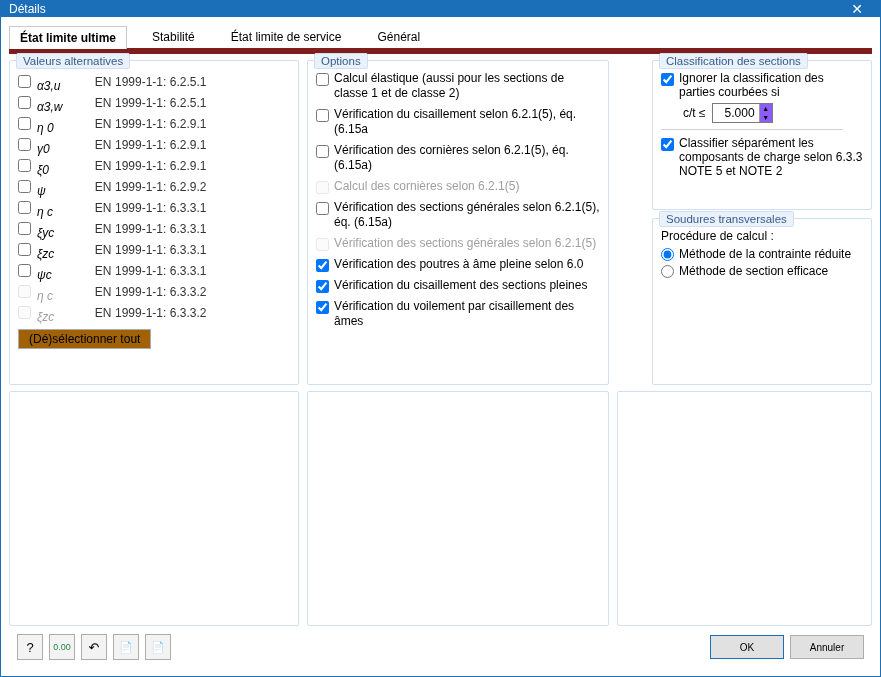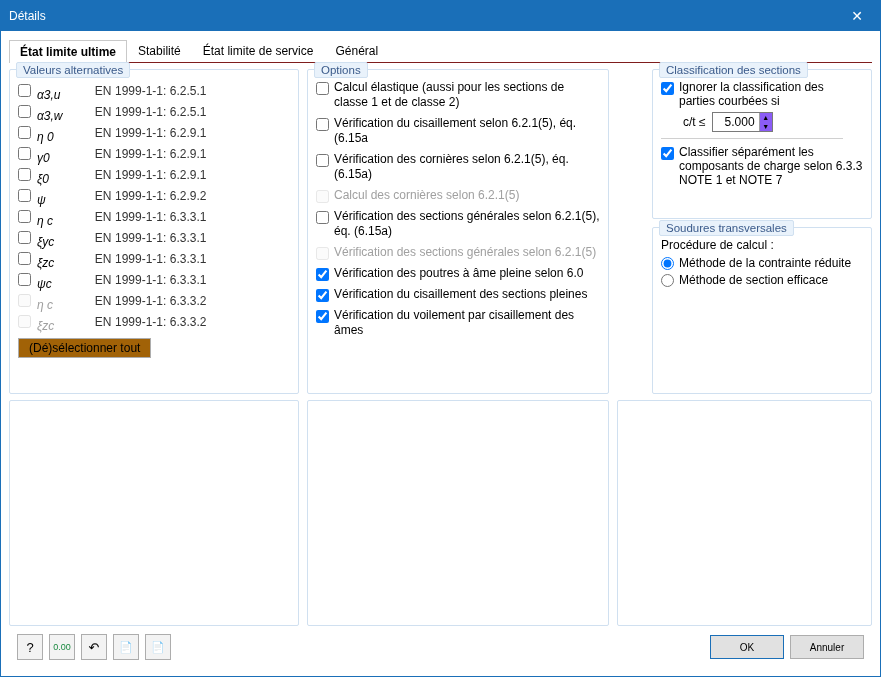--- a/index.html
+++ b/index.html
@@ -1,22 +1,22 @@
 <!DOCTYPE html>
 <html><head>
   <meta charset="utf-8">
   <style>
     * { box-sizing: border-box; margin: 0; padding: 0; }
     body { font-family: "Segoe UI", Tahoma, sans-serif; font-size: 12px; background: #fff; color: #000; }
     .window { width: 881px; height: 677px; display: flex; flex-direction: column; border: 1px solid #1a6fb8; }
-    .titlebar { background: #1a6fb8; color: #fff; height: 30px; display: flex; align-items: center; padding: 0 8px; }
+    .titlebar { background: #1a6fb8; color: #fff; height: 16px; display: flex; align-items: center; padding: 0 8px; }
     .titlebar .title { flex: 1; font-size: 12px; }
     .titlebar .close { width: 30px; text-align: center; cursor: pointer; font-size: 14px; }
     .client { flex: 1; padding: 8px; display: flex; flex-direction: column; }
-    .tabs { display: flex; border-bottom: 1px solid #7f1d1d; }
+    .tabs { display: flex; border-bottom: 6px solid #7f1d1d; gap: 14px; }
     .tab { padding: 4px 10px; border: 1px solid transparent; border-bottom: none; cursor: pointer; }
     .tab.active { border-color: #c9c9c9; background: #fff; font-weight: bold; position: relative; top: 1px; }
     .content { flex: 1; padding-top: 6px; display: flex; flex-direction: column; gap: 6px; }
     .row1 { display: flex; gap: 8px; }
     .row2 { display: flex; gap: 8px; flex: 1; }
     .groupbox { border: 1px solid #d0e0f0; border-radius: 2px; position: relative; padding: 10px 8px 8px 8px; }
     .groupbox.blank { flex: 1; }
     .groupbox .legend { position: absolute; top: -8px; left: 6px; background: #e9f2fb; color: #3a5a8a; padding: 1px 6px; border-radius: 2px; font-size: 11.5px; border: 1px solid #d0e0f0;}
     .col-left { width: 290px; height: 325px; }
     .col-mid  { flex: 1; height: 325px; }
@@ -204,21 +204,21 @@
                 <input type="text" value="5.000" style="">
                 <span class="spbtns">
                   <span>▲</span>
                   <span>▼</span>
                 </span>
               </span>
             </div>
             <hr class="sep">
             <div class="line">
               <input type="checkbox" checked="" style="">
-              <label>Classifier séparément les composants de charge selon 6.3.3 NOTE 1 et NOTE 7</label>
+              <label>Classifier séparément les composants de charge selon 6.3.3 NOTE 5 et NOTE 2</label>
             </div>
           </div>
           <div class="groupbox right-inner" style="flex:1;">
             <div class="legend">Soudures transversales</div>
             <div style="margin-bottom:4px;">Procédure de calcul :</div>
             <div class="radio-row">
               <input type="radio" name="proc" checked="" style="">
               <label>Méthode de la contrainte réduite</label>
             </div>
             <div class="radio-row">

